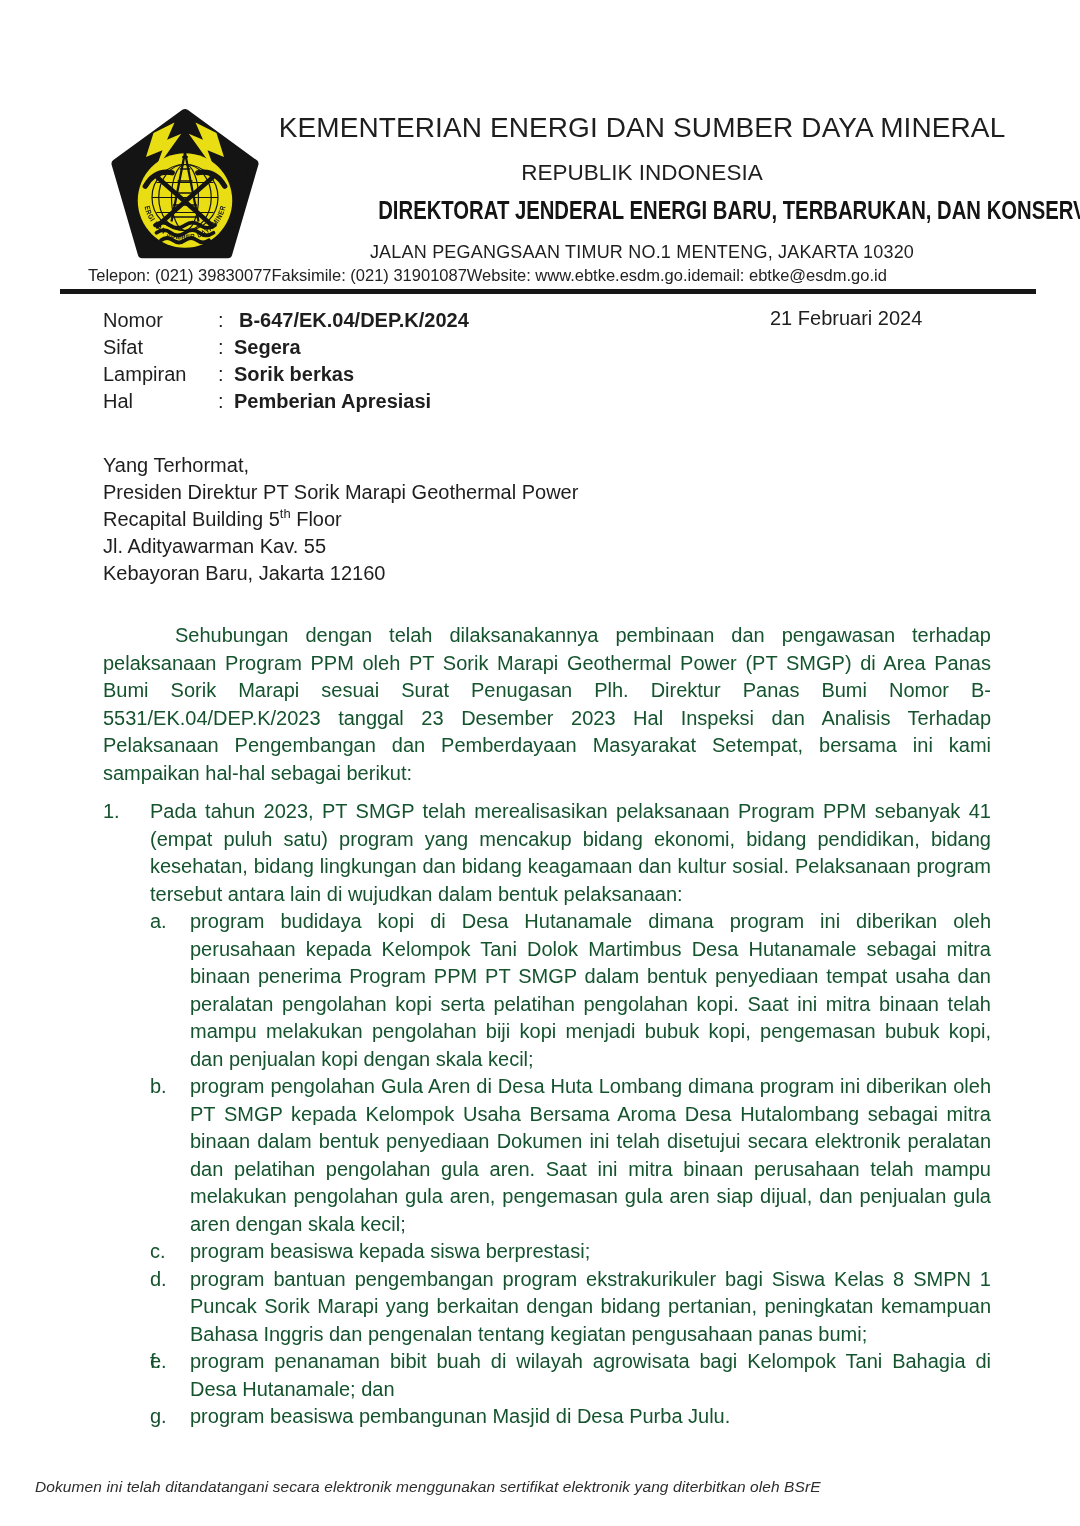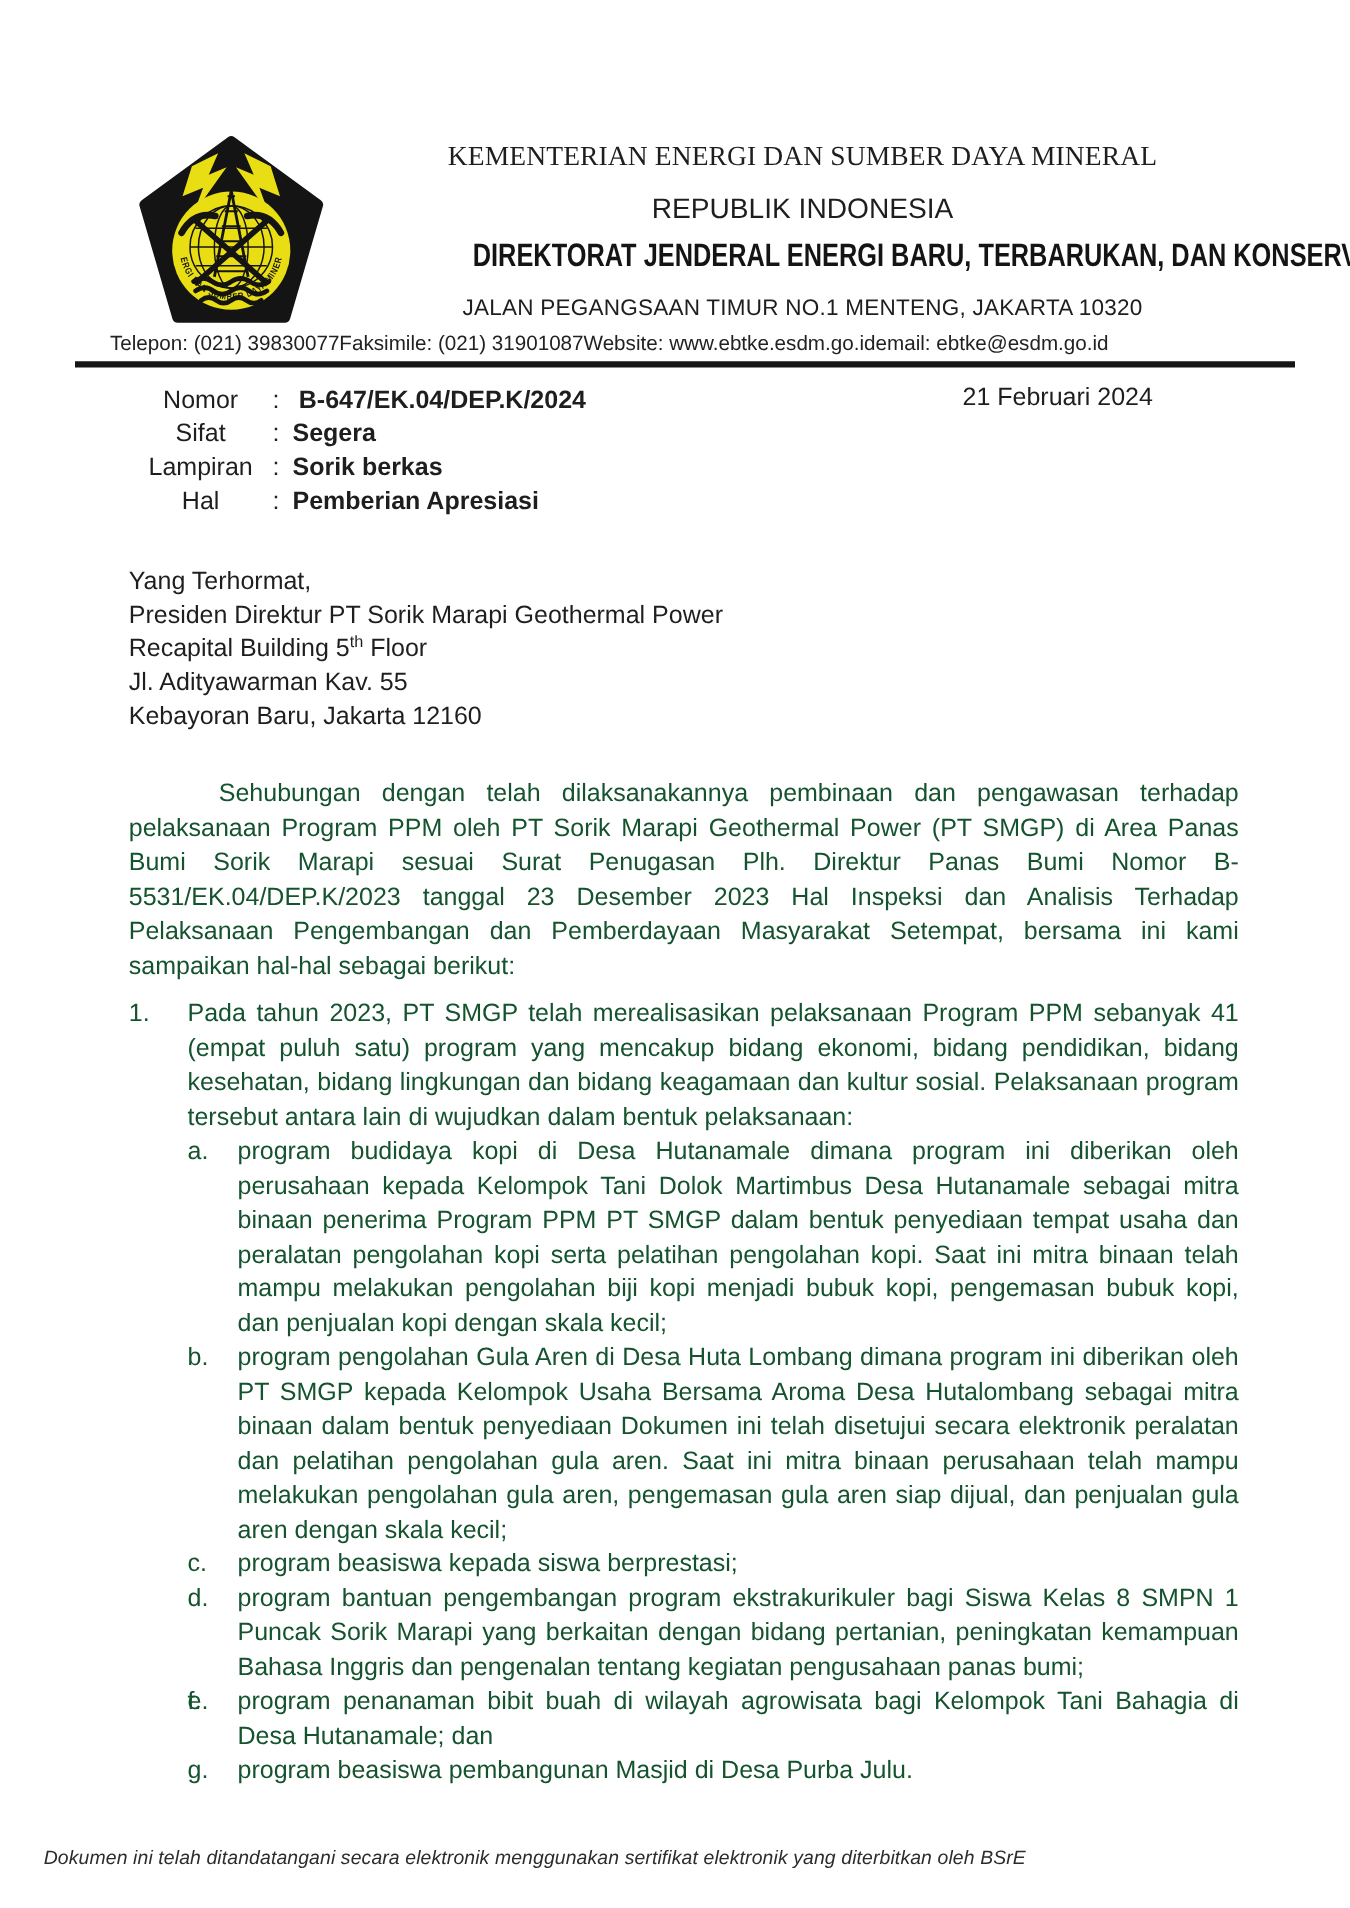--- a/index.html
+++ b/index.html
@@ -7,38 +7,38 @@
     width:1080px;height:1526px;background:#ffffff;
     font-family:"Liberation Sans", sans-serif;color:#1e1e1e;
     position:relative;overflow:hidden;
     -webkit-font-smoothing:antialiased;
   }
   .page{position:absolute;inset:0;background:#fff;}
 
   
   .logo{position:absolute;left:110px;top:106px;width:150px;height:162px;}
   .head-text{position:absolute;left:262px;top:112px;width:760px;text-align:center;}
-  .ministry{font-size:22px;letter-spacing:.1px;font-family:Liberation Serif, serif;}
+  .ministry{font-size:28px;letter-spacing:.1px;}
   .republic{font-size:22.5px;margin-top:16px;}
   .directorate-wrap{margin-top:9px;height:30px;}
   .directorate{
     display:inline-block;font-weight:bold;font-size:26px;white-space:nowrap;
     transform:scaleX(.78);transform-origin:50% 50%;letter-spacing:0;color:#141414;
   }
   .office-address{margin-top:17px;font-size:18px;letter-spacing:.2px;}
   .contacts{
     position:absolute;left:88px;right:58px;top:266px;
     display:flex;font-size:16.5px;color:#222;
   }
   .header-rule{position:absolute;left:60px;right:44px;top:289px;height:5px;background:#161616;}
 
   
   .meta{position:absolute;left:103px;top:307px;font-size:20px;line-height:27px;}
   .meta-row{display:flex;}
-  .meta-label{width:115px;text-align:center;}
+  .meta-label{width:115px;}
   .meta-colon{width:16px;}
   .meta-value{white-space:nowrap;font-weight:bold;}
   .meta-row:first-child .meta-value{padding-left:5px;}
   .letter-date{position:absolute;left:770px;top:307px;font-size:20px;}
 
   
   .recipient{position:absolute;left:103px;top:452px;font-size:20px;line-height:27px;}
   .recipient sup{font-size:13px;vertical-align:super;line-height:0;}
 
   

